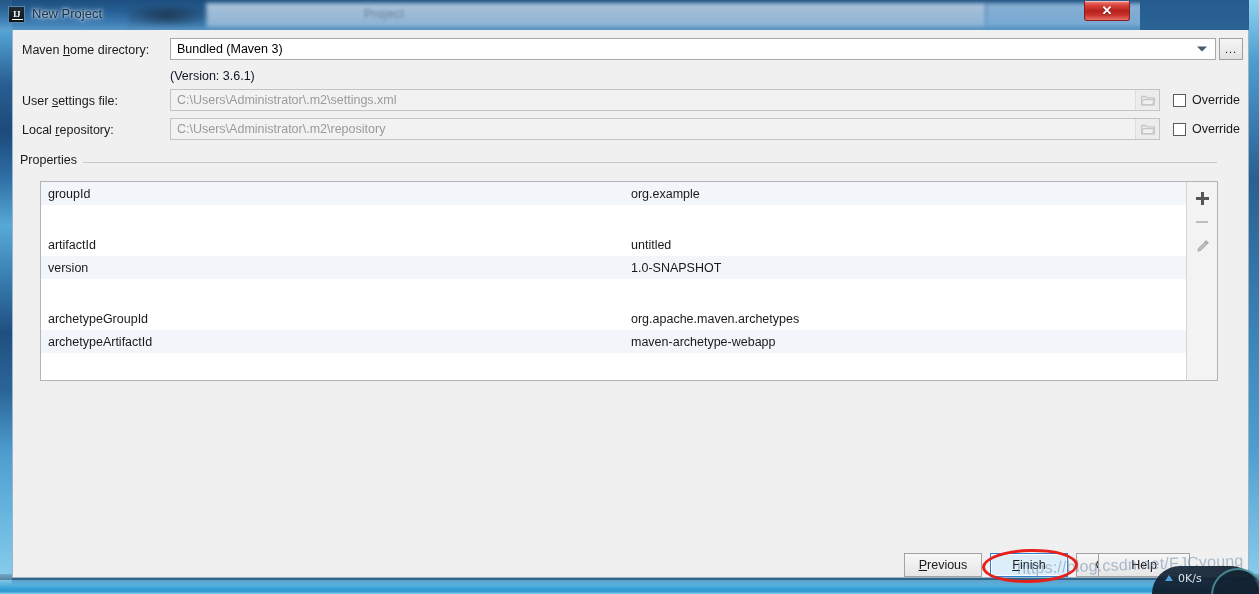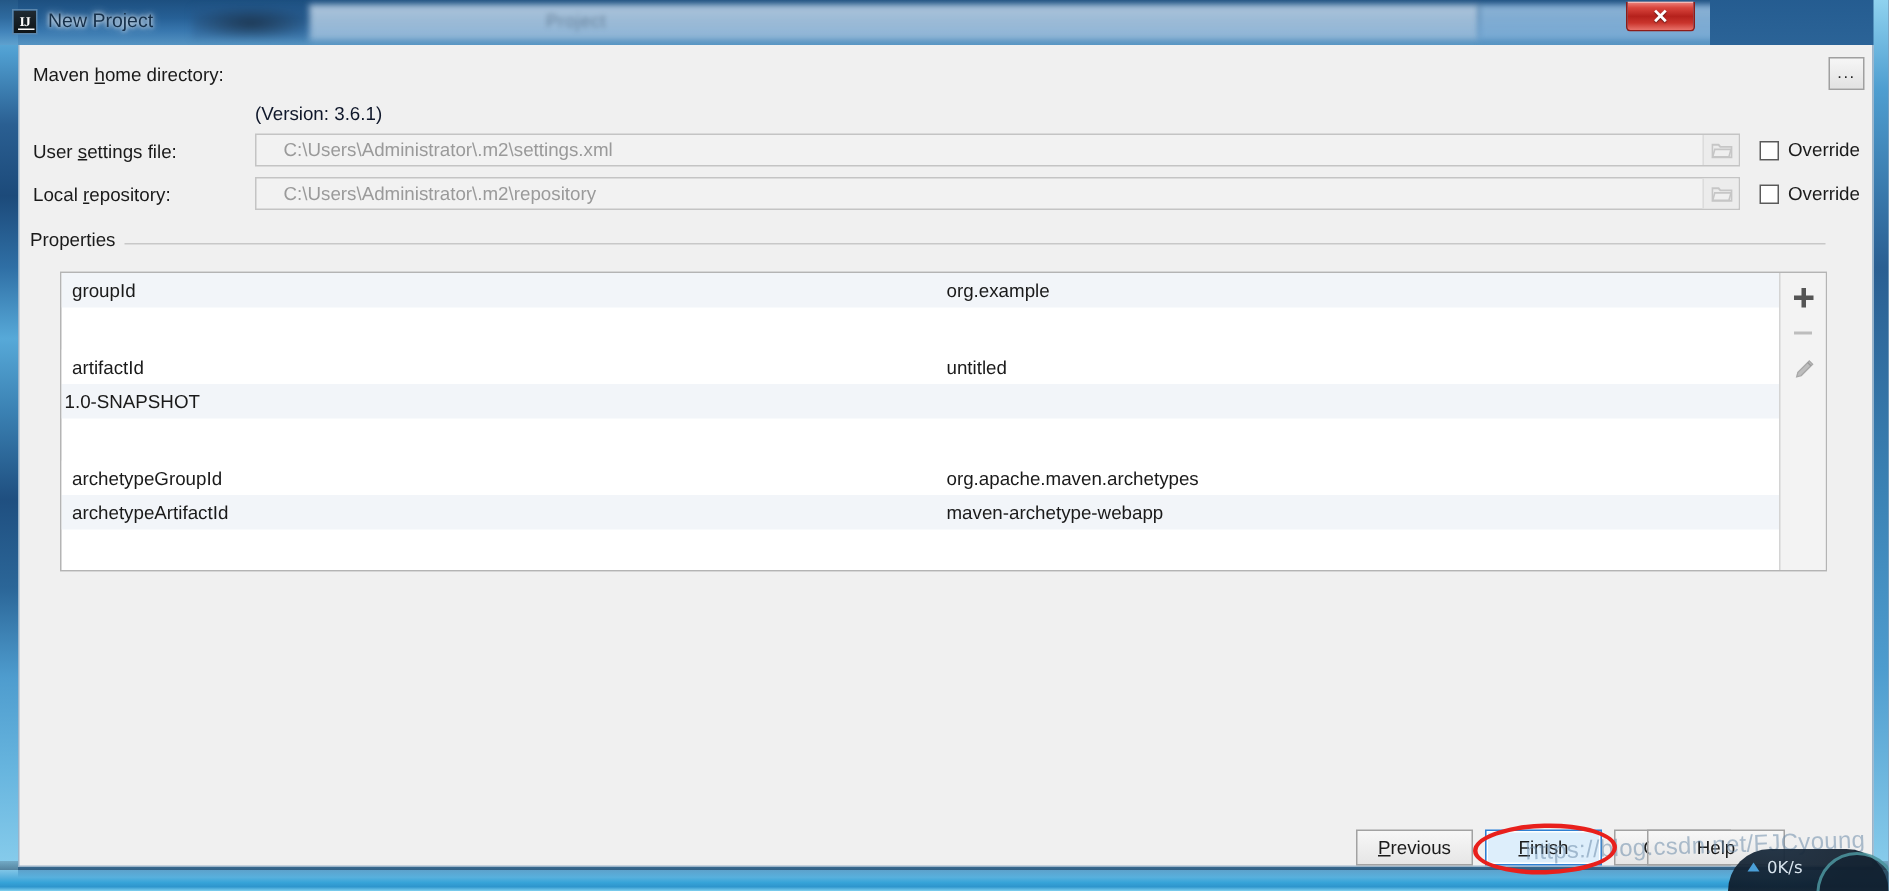--- a/index.html
+++ b/index.html
@@ -172,21 +172,21 @@
   .version-note {
     position: absolute;
     font-size: 12.5px; color: #0f172a;
   }
 
   .textfield-disabled {
     position: absolute;
     background: #f2f2f2;
     border: 1px solid #c4c4c4;
     display: flex; align-items: center;
-    padding-left: 18px;
+    padding-left: 6px;
     font-size: 12.5px; color: #9a9a9a;
   }
   .folder-btn {
     position: absolute;
     width: 24px; height: 100%;
     right: 0; top: 0;
     background: #ececec;
     border-left: 1px solid #dcdcdc;
     display: flex; align-items: center; justify-content: center;
   }
@@ -364,20 +364,24 @@
 
   <div class="close-btn">
     <span class="x">✕</span>
   </div>
 </div>
 
 <div class="dialog">
 
   <div class="field-label" style="position:absolute; left:9px; top:13px;"><span>Maven </span><u>h</u><span>ome directory:</span></div>
 
+  <div class="combo" style="left:157px; top:8px; width:1046px; height:22px;">
+    <span>Bundled (Maven 3)</span>
+    <span class="combo-arrow"></span>
+  </div>
 
   <div class="browse-btn" style="left:1206px; top:8px; width:24px; height:22px;">
     <span>...</span>
   </div>
 
   <div class="version-note" style="left:157px; top:39px;">(Version: 3.6.1)</div>
 
   <div class="field-label" style="position:absolute; left:9px; top:64px;"><span>User </span><u>s</u><span>ettings file:</span></div>
 
   <div class="textfield-disabled" style="left:157px; top:59px; width:990px; height:22px;">
@@ -422,20 +426,21 @@
 
     <div class="trow odd">
       <span class="tcell-key">groupId</span>
       <span class="tcell-val">org.example</span>
     </div>
     <div class="trow even">
       <span class="tcell-key">artifactId</span>
       <span class="tcell-val">untitled</span>
     </div>
     <div class="trow odd">
+      <span class="tcell-key">version</span>
       <span class="tcell-val">1.0-SNAPSHOT</span>
     </div>
     <div class="trow even">
       <span class="tcell-key">archetypeGroupId</span>
       <span class="tcell-val">org.apache.maven.archetypes</span>
     </div>
     <div class="trow odd">
       <span class="tcell-key">archetypeArtifactId</span>
       <span class="tcell-val">maven-archetype-webapp</span>
     </div>

